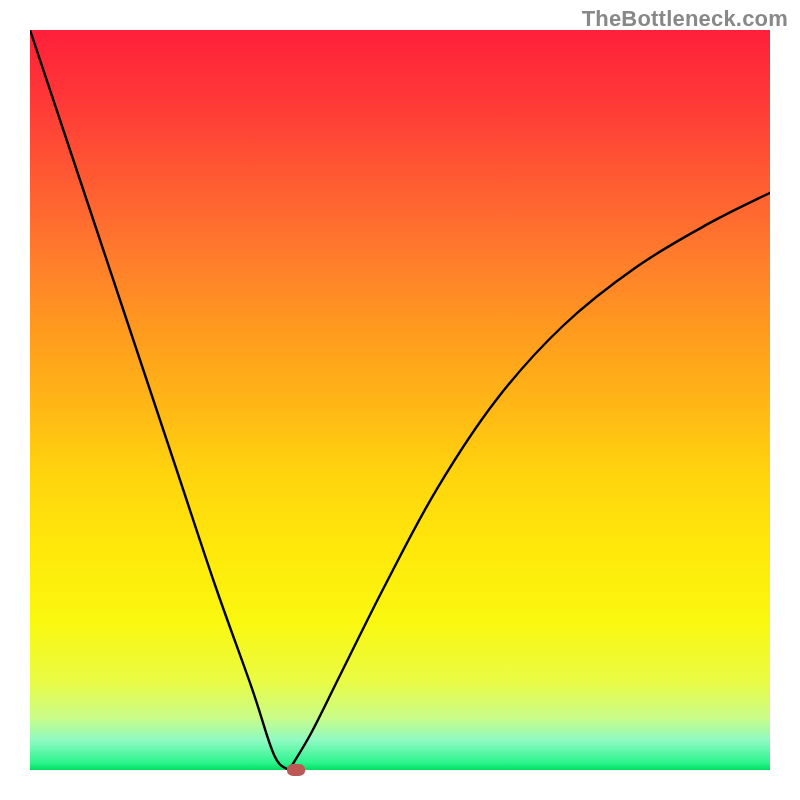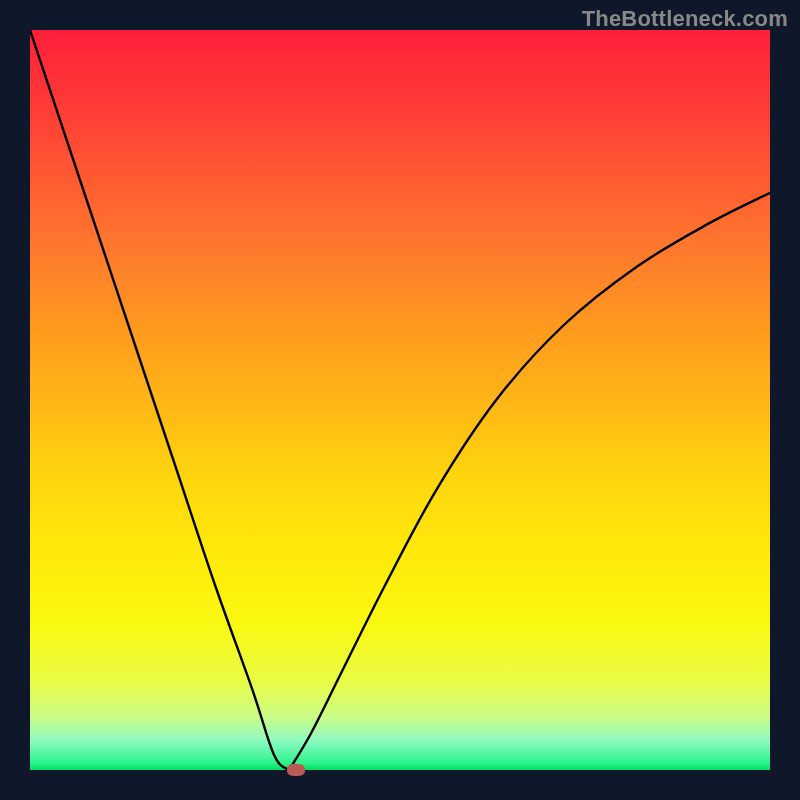--- a/index.html
+++ b/index.html
@@ -1,21 +1,21 @@
 <!DOCTYPE html>
 <html><head>
 <meta charset="utf-8">
 <style>
   * { margin: 0; padding: 0; box-sizing: border-box; }
   html, body { width: 800px; height: 800px; overflow: hidden; background: #000; }
   .frame {
     position: relative;
     width: 800px;
     height: 800px;
-    background: #0f172a;
+    background: #ffffff;
   }
   .plot-area {
     position: absolute;
     left: 30px;
     top: 30px;
     width: 740px;
     height: 740px;
     background: linear-gradient(to bottom,
       #ff1f3a 0%,
       #ff3a37 10%,

